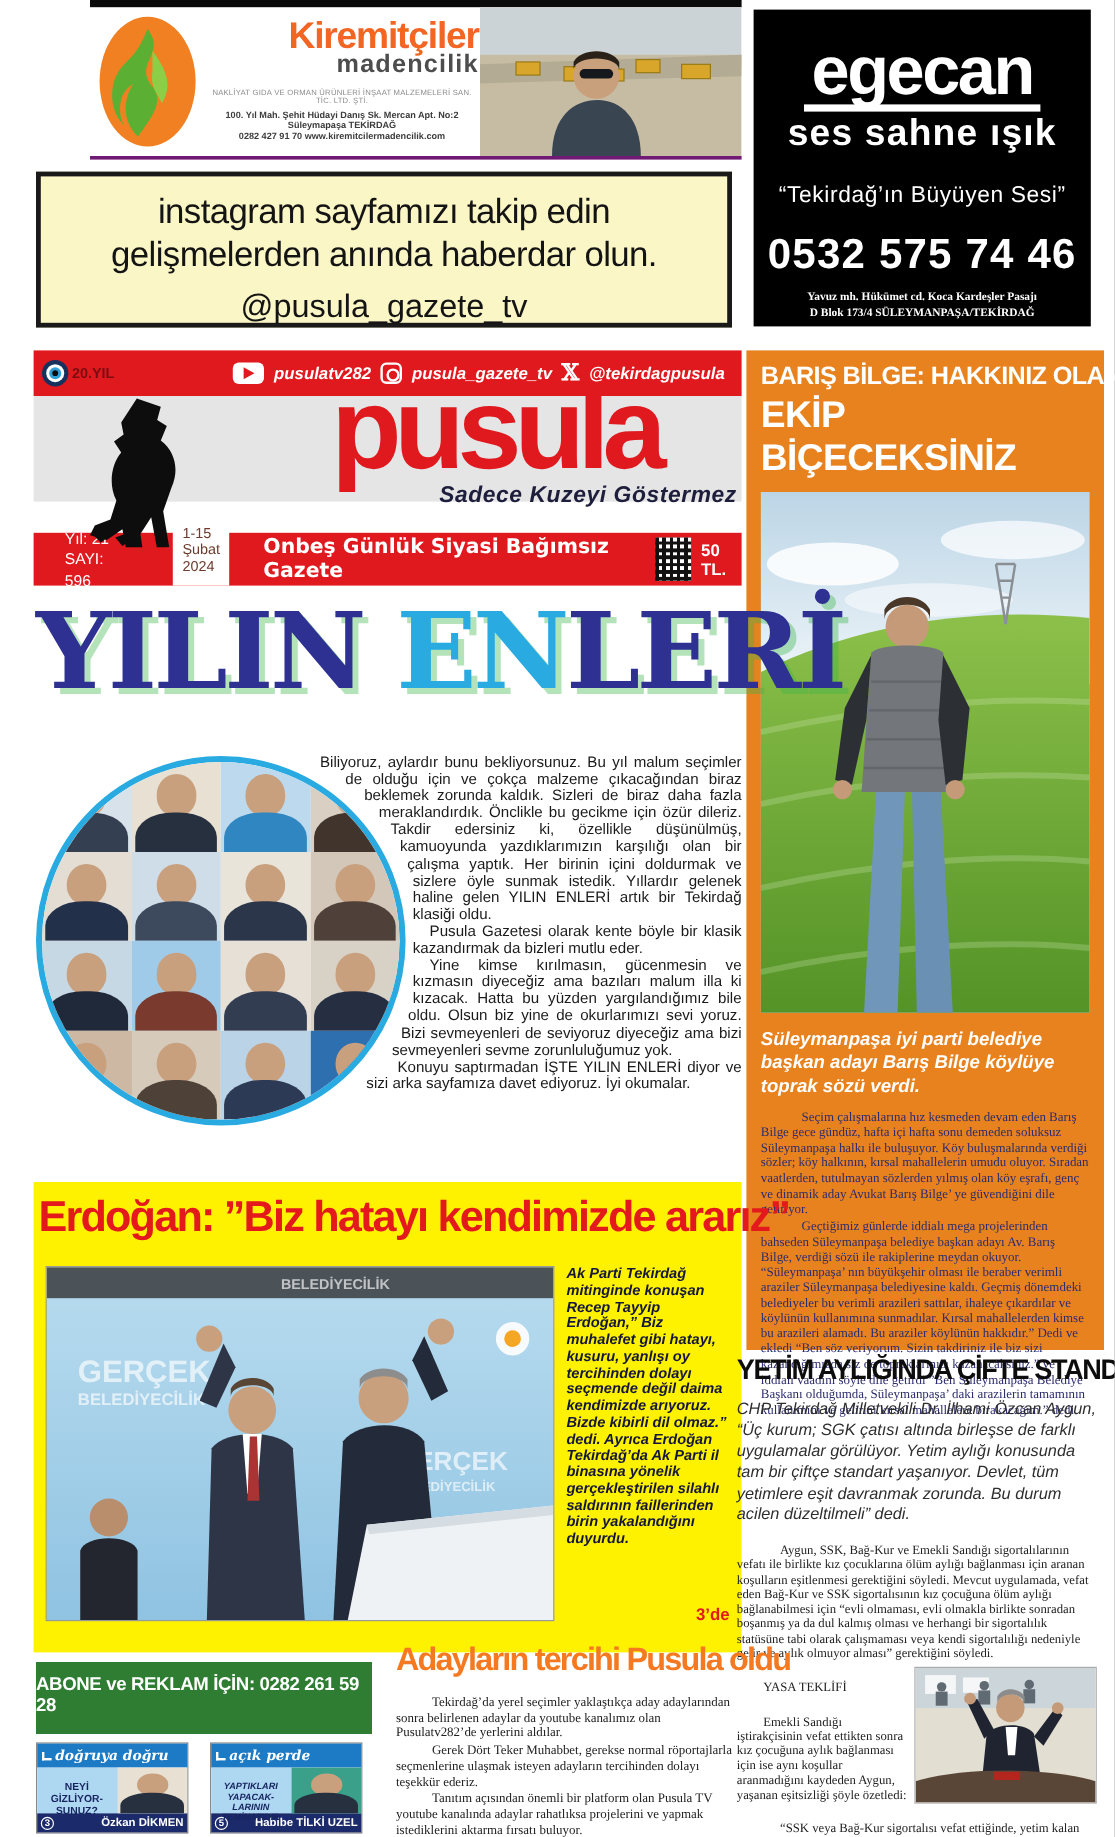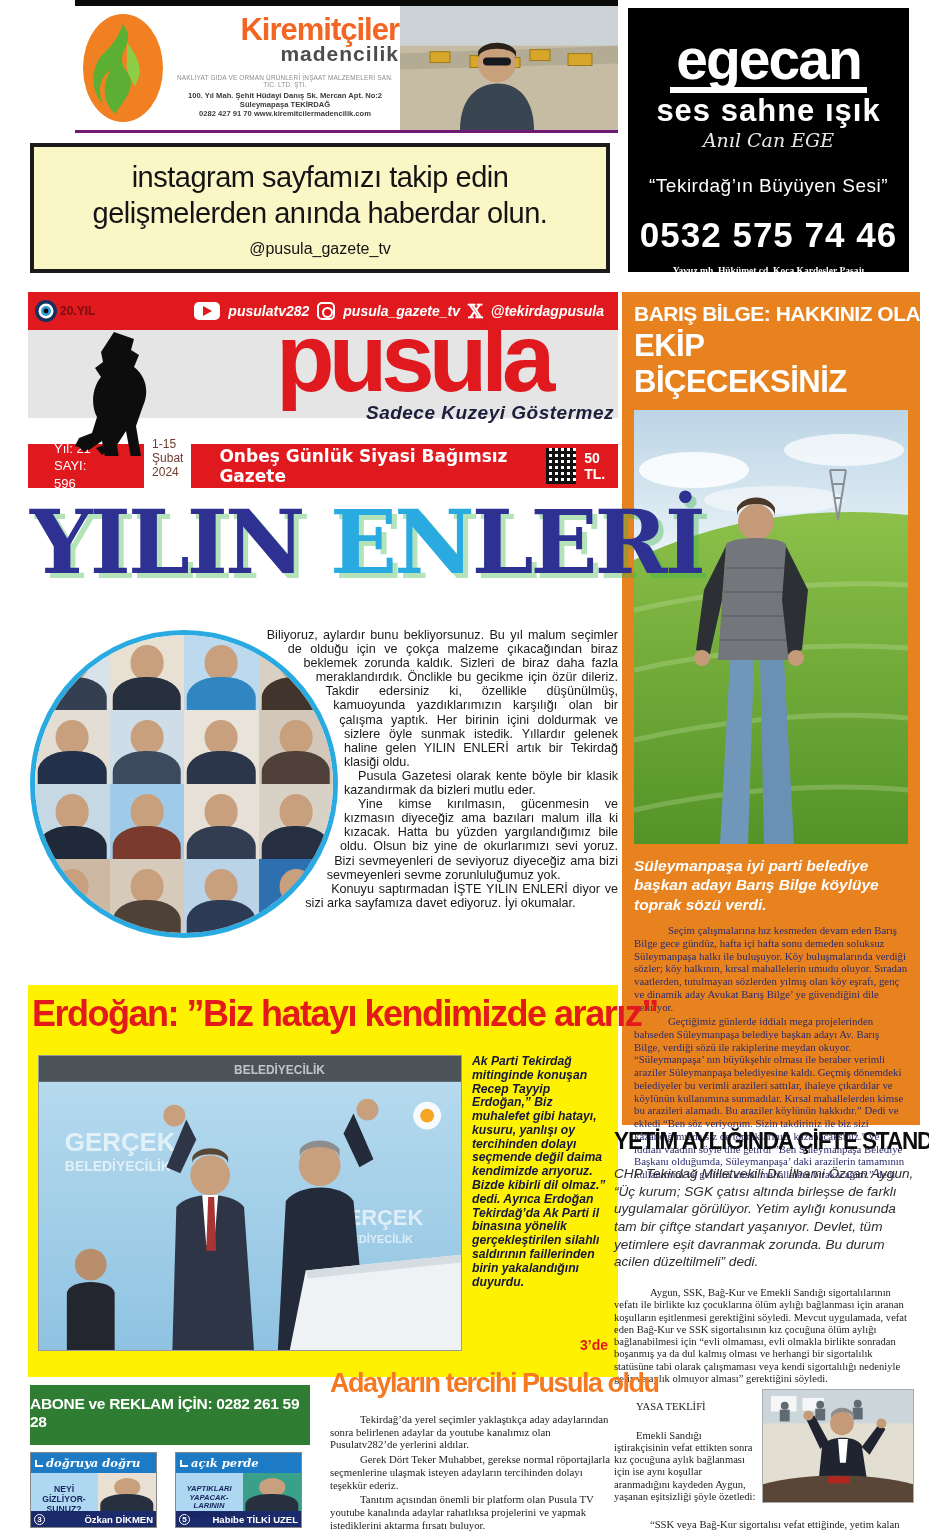--- a/index.html
+++ b/index.html
@@ -26,21 +26,21 @@
     border-bottom:6px solid #fff;display:inline-block;padding:0 6px 2px 6px;}
   .egecan-sub{font-size:31px;font-weight:700;letter-spacing:1px;line-height:1.05;margin-top:2px;}
   .egecan-person{font-size:19px;font-weight:400;color:#e8e8e8;font-family:"DejaVu Serif",serif;font-style:italic;margin-top:1px;}
   .egecan-slogan{font-size:19px;margin-top:24px;letter-spacing:.5px;}
   .egecan-phone{font-size:35px;font-weight:900;margin-top:18px;letter-spacing:1px;}
   .egecan-addr{font-size:9.5px;font-weight:700;font-family:"Liberation Serif",serif;line-height:1.35;margin-top:10px;}
 
   .insta-banner{position:absolute;left:30px;top:143px;width:580px;height:130px;background:#fbf6c6;
     border:4px solid #1a1a1a;text-align:center;padding-top:12px;}
   .insta-l{font-size:29px;color:#141414;line-height:1.25;letter-spacing:-.5px;}
-  .insta-h{font-size:16px;color:#141414;margin-top:8px;}
+  .insta-h{font-size:27px;color:#141414;margin-top:8px;}
 
   
   .masthead{position:absolute;left:28px;top:292px;width:590px;height:196px;background:#fff;}
   .mast-topbar{position:absolute;left:0;top:0;width:100%;height:38px;background:#e0191f;
     display:flex;align-items:center;}
   .eye-badge{display:flex;align-items:center;margin-left:6px;}
   .yil20{color:#7a0d10;font-weight:900;font-size:12px;margin-left:2px;}
   .mast-social{margin-left:auto;display:flex;align-items:center;gap:8px;margin-right:14px;color:#fff;}
   .soc-label{font-size:14px;font-style:italic;font-weight:700;color:#fff;}
   .yt-icon{width:26px;height:18px;background:#fff;border-radius:5px;position:relative;display:inline-block;}
@@ -195,21 +195,20 @@
         <circle cx="97" cy="58" r="19" fill="#c9a07c"></circle>
         <path d="M78,52 C80,40 114,40 116,52 L116,46 C110,34 84,34 78,46 Z" fill="#2a2118"></path>
         <rect x="83" y="52" width="28" height="8" rx="4" fill="#15181c"></rect>
       </g>
     </svg>
   </div>
 
   <div class="egecan-ad">
     <div class="egecan-logo">egecan</div>
     <div class="egecan-sub">ses sahne ışık</div>
-    <div class="egecan-person">Anıl Can EGE</div>
     <div class="egecan-slogan">“Tekirdağ’ın Büyüyen Sesi”</div>
     <div class="egecan-phone">0532 575 74 46</div>
     <div class="egecan-addr">
       <div>Yavuz mh. Hükümet cd. Koca Kardeşler Pasajı</div>
       <div>D Blok 173/4 SÜLEYMANPAŞA/TEKİRDAĞ</div>
     </div>
   </div>
 
   <div class="insta-banner">
     <div class="insta-l">instagram sayfamızı takip edin</div>

